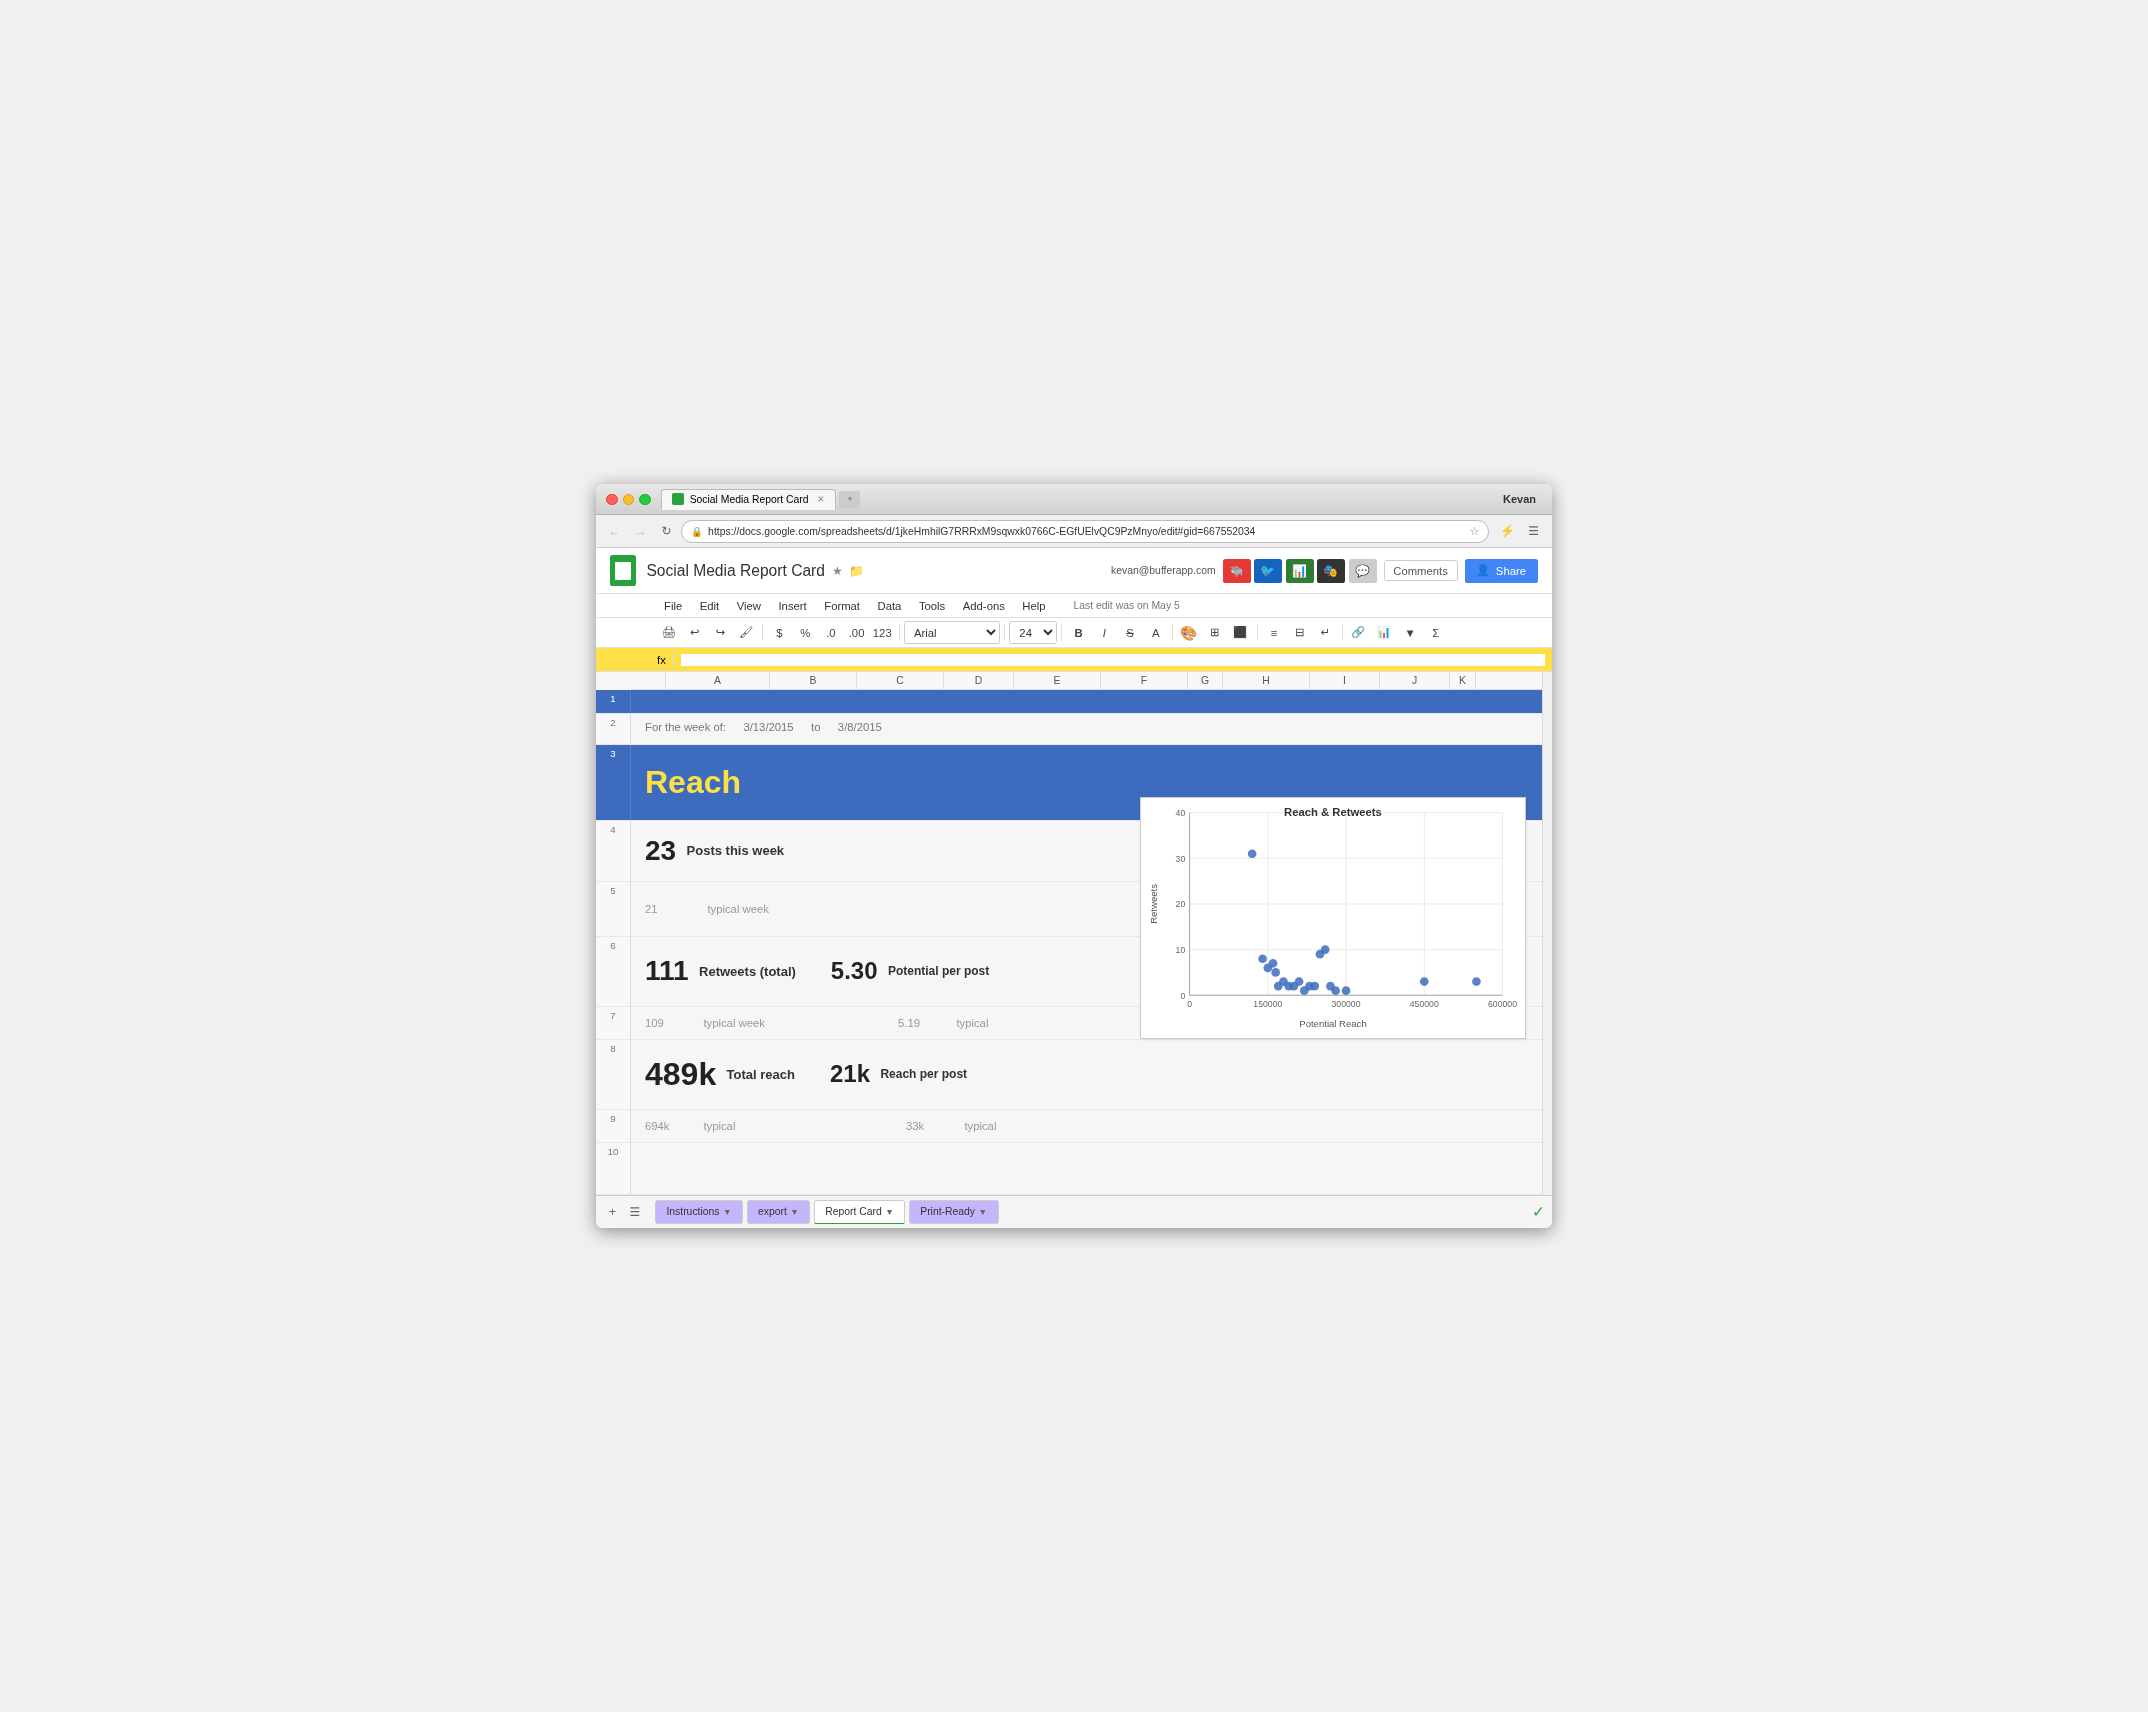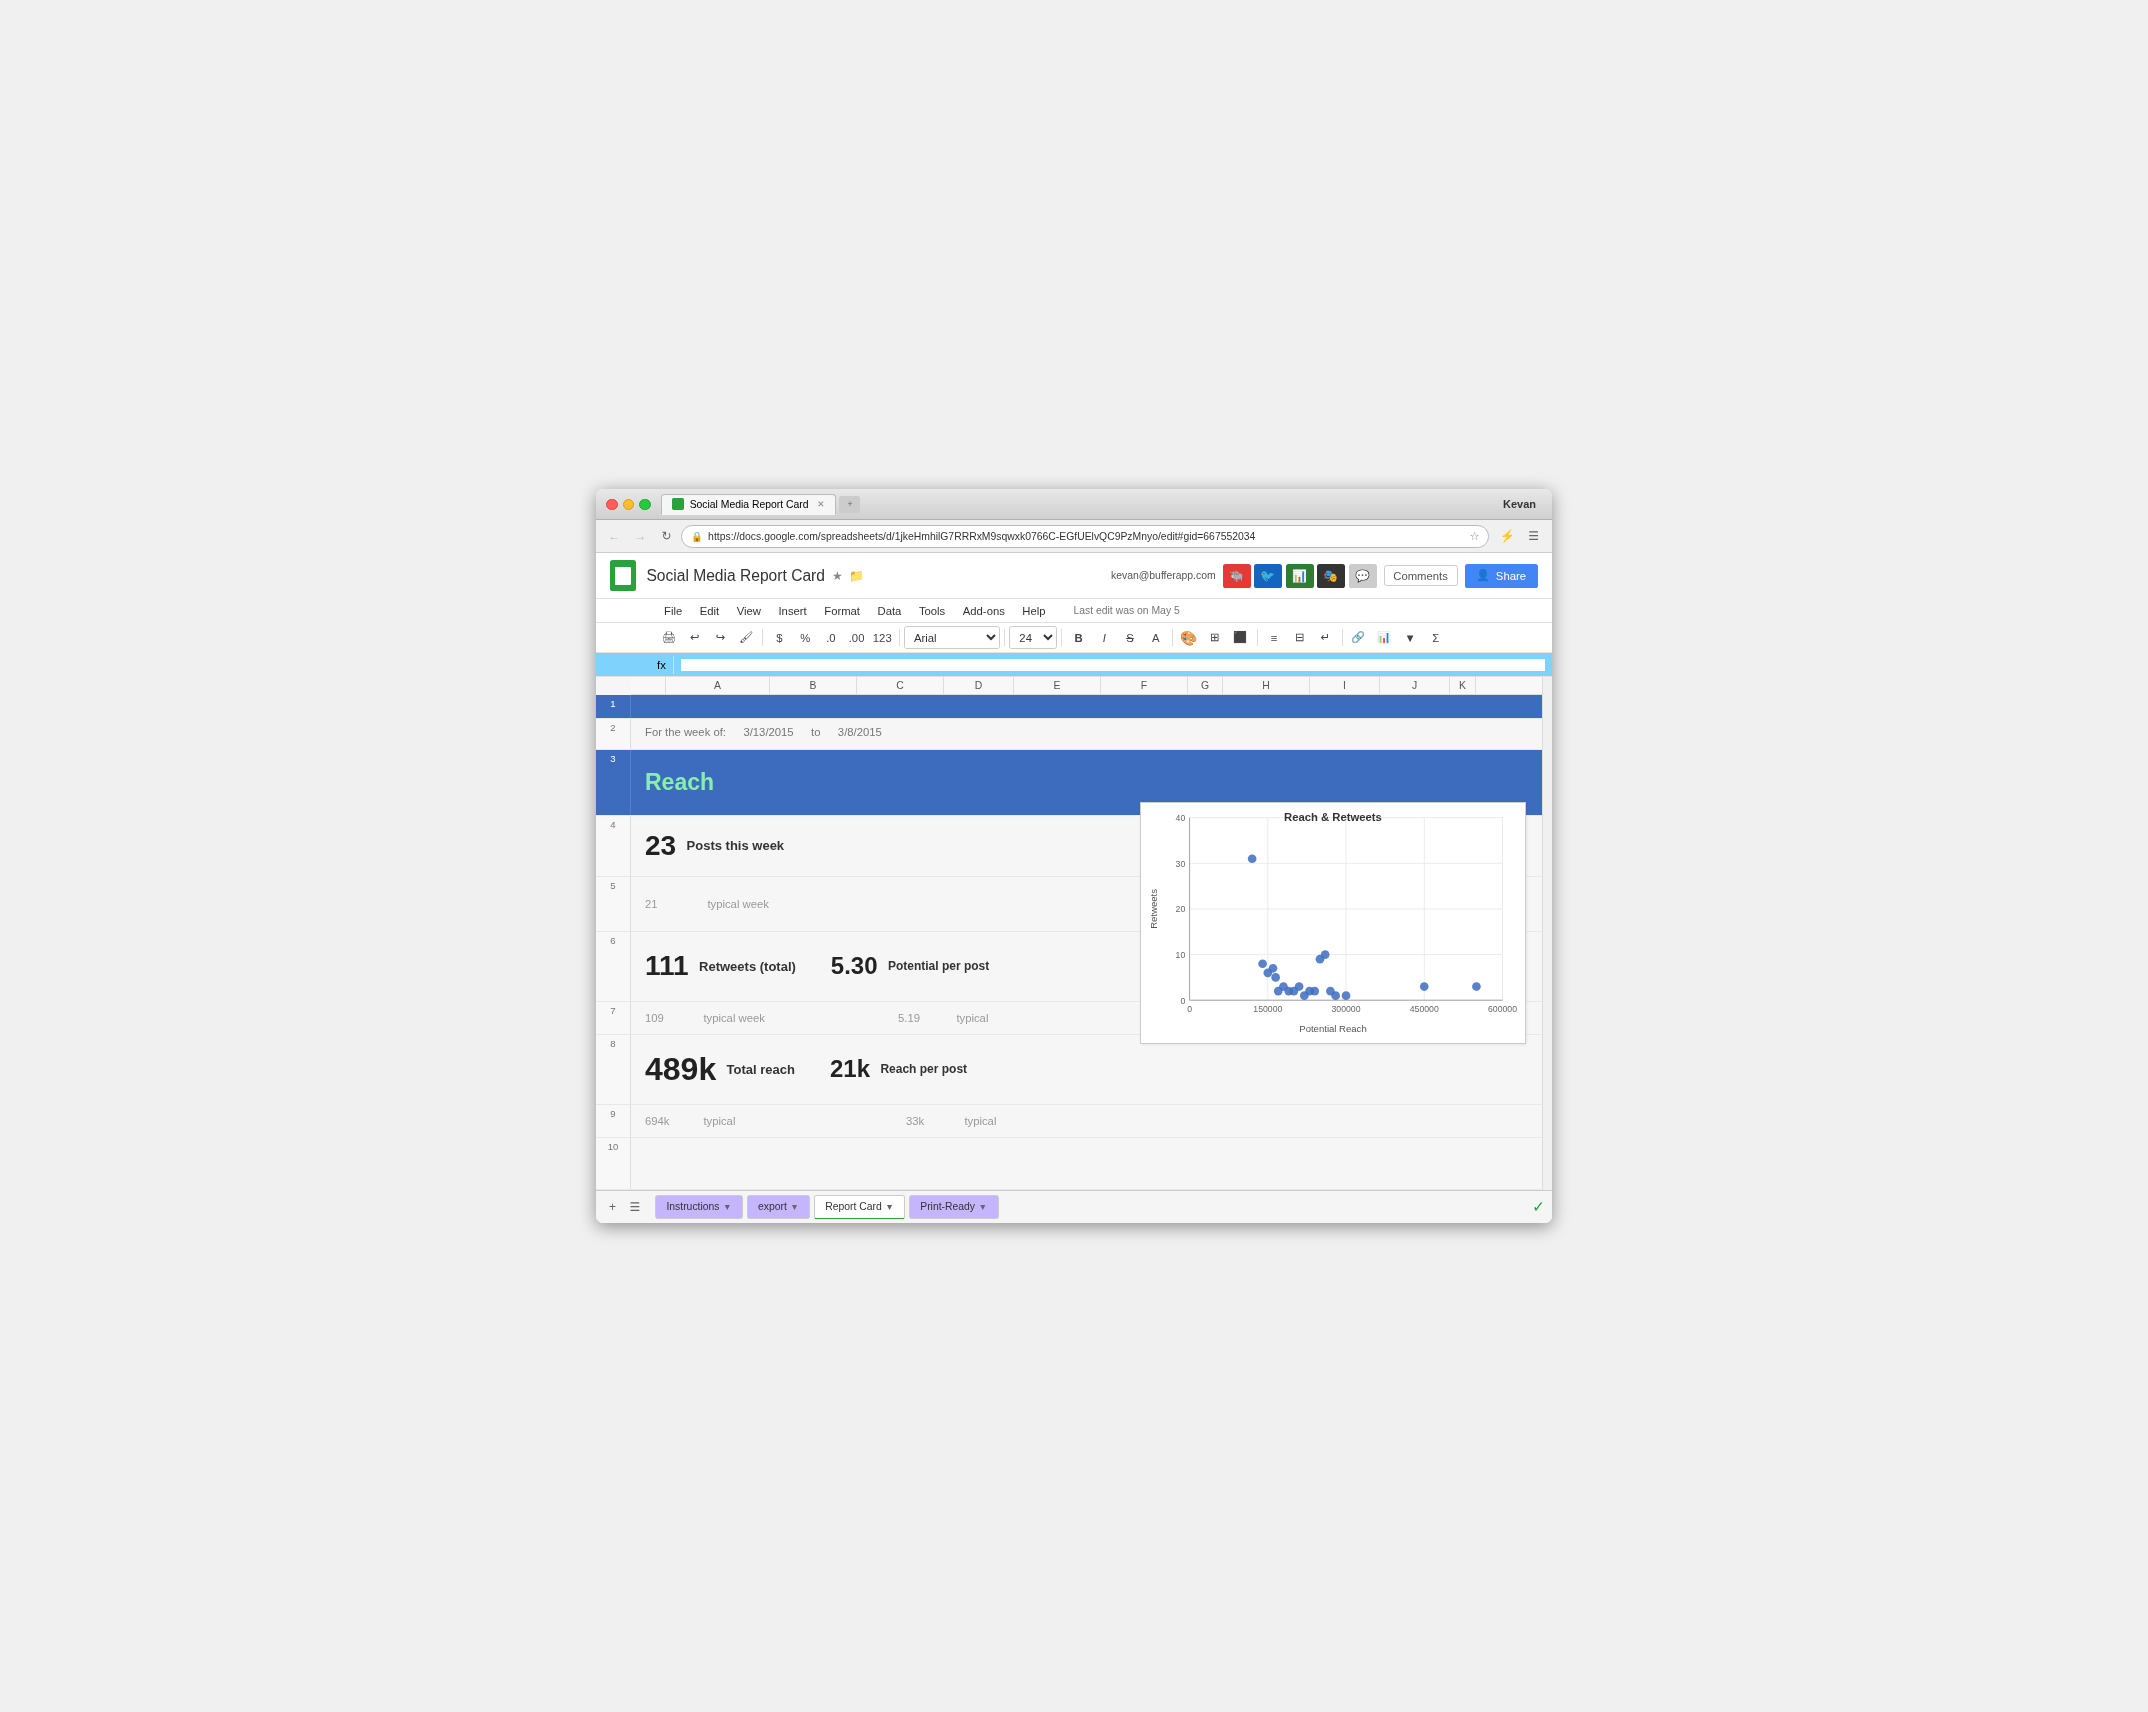--- a/index.html
+++ b/index.html
@@ -151,21 +151,21 @@
     .tb-divider { width: 0.9px; height: 17.4px; background: #ddd; margin: 0 2.6px; }
     .tb-select {
       height: 22.6px; border: 0.9px solid #ccc; border-radius: 2.6px; background: white;
       font-size: 11.3px; padding: 0 5.2px; cursor: pointer; color: #333;
     }
     .font-select { width: 96px; }
     .size-select { width: 48px; }
 
     
     .formula-bar {
-      background: #7dd3fc;
+      background: #fde047;
       height: 24px;
       display: flex;
       align-items: center;
       padding: 0 7px 0 61px;
       gap: 7px;
       border-bottom: 0.9px solid #e0e0e0;
       font-size: 11.3px;
     }
     .formula-divider { width: 0.9px; height: 17.4px; background: #ddd; }
     .formula-input { flex: 1; border: none; outline: none; font-size: 11.3px; color: #333; }
@@ -205,22 +205,22 @@
 
     
     .row2 { min-height: 33px; }
 
     
     .row3 { background: #3d6cbf; min-height: 54px; }
     .row3 .row-num { background: #3d6cbf; color: white; border-right: 0.9px solid #5580c8; }
 
     
     .reach-header {
-      color: #86efac;
-      font-size: 23px;
+      color: #fde047;
+      font-size: 32px;
       font-weight: bold;
       padding: 19px 14px;
       display: flex;
       align-items: center;
     }
 
     
     .week-row {
       display: flex;
       align-items: center;

